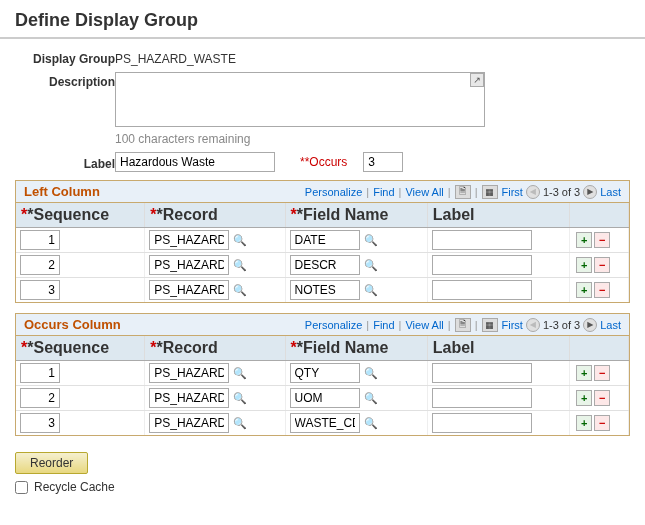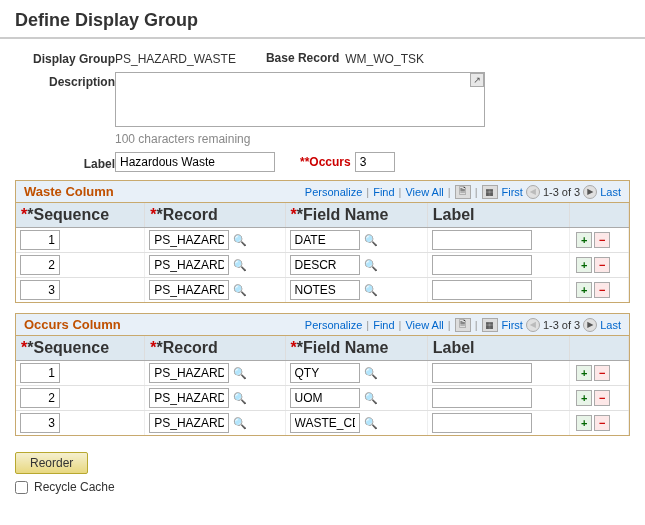--- a/index.html
+++ b/index.html
@@ -87,23 +87,23 @@
       display: flex;
       align-items: center;
       margin-bottom: 8px;
     }
     .occurs-group {
       margin-left: 25px;
       display: flex;
       align-items: center;
     }
     .occurs-label {
-      font-weight: bold;
+      font-weight: normal;
       color: #c00;
-      margin-right: 4px;
+      margin-right: 16px;
     }
     .occurs-label span {
       color: #333;
     }
     input[type="text"] {
       border: 1px solid #aaa;
       padding: 2px 4px;
       font-size: 12px;
       height: 20px;
     }
@@ -294,24 +294,20 @@
 
 <div class="page-header">
   <span class="page-title">Define Display Group</span>
 </div>
 
 <div class="form-area">
 
   <div class="form-row">
     <span class="form-label">Display Group</span>
     <span class="form-value">PS_HAZARD_WASTE</span>
-    <div class="base-record-group">
-      <span class="base-record-label">Base Record</span>
-      <span class="form-value">WM_WO_TSK</span>
-    </div>
   </div>
 
   <div class="form-row">
     <span class="form-label">Description</span>
     <div>
       <div class="textarea-wrapper">
         <textarea style=""></textarea>
         <div class="expand-icon">↗</div>
       </div>
       <div class="char-remaining">100 characters remaining</div>
@@ -324,21 +320,21 @@
     <div class="occurs-group">
       <span class="occurs-label">
         *<span style="color:#c00">*Occurs</span>
       </span>
       <input type="text" class="occurs-input" value="3" style="">
     </div>
   </div>
 
   <div class="section">
     <div class="section-header">
-      <span class="section-title">Waste Column</span>
+      <span class="section-title">Left Column</span>
       <div class="section-toolbar">
         <a class="toolbar-link">Personalize</a>
         <span class="toolbar-sep">|</span>
         <a class="toolbar-link">Find</a>
         <span class="toolbar-sep">|</span>
         <a class="toolbar-link">View All</a>
         <span class="toolbar-sep">|</span>
         <div class="toolbar-icon">🗎</div>
         <span class="toolbar-sep">|</span>
         <div class="toolbar-icon">▦</div>

